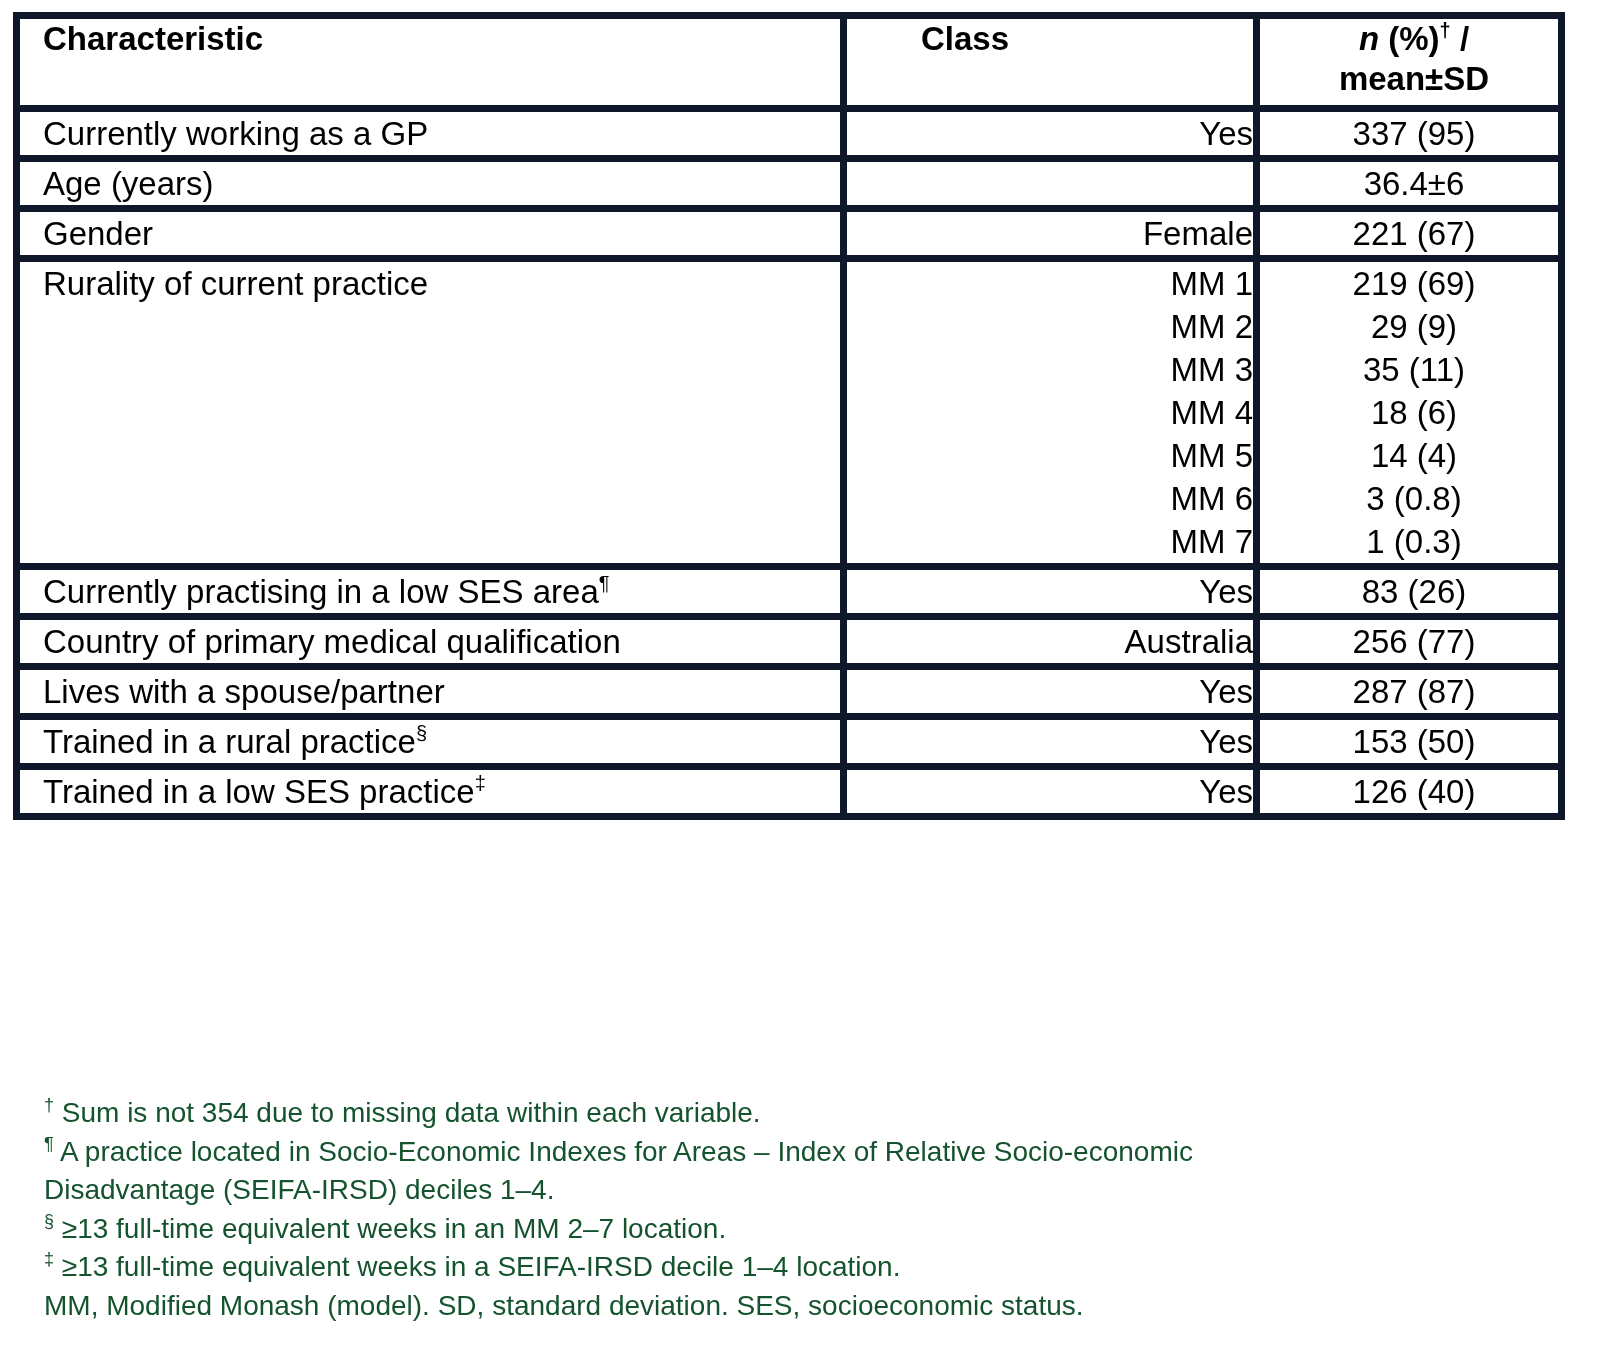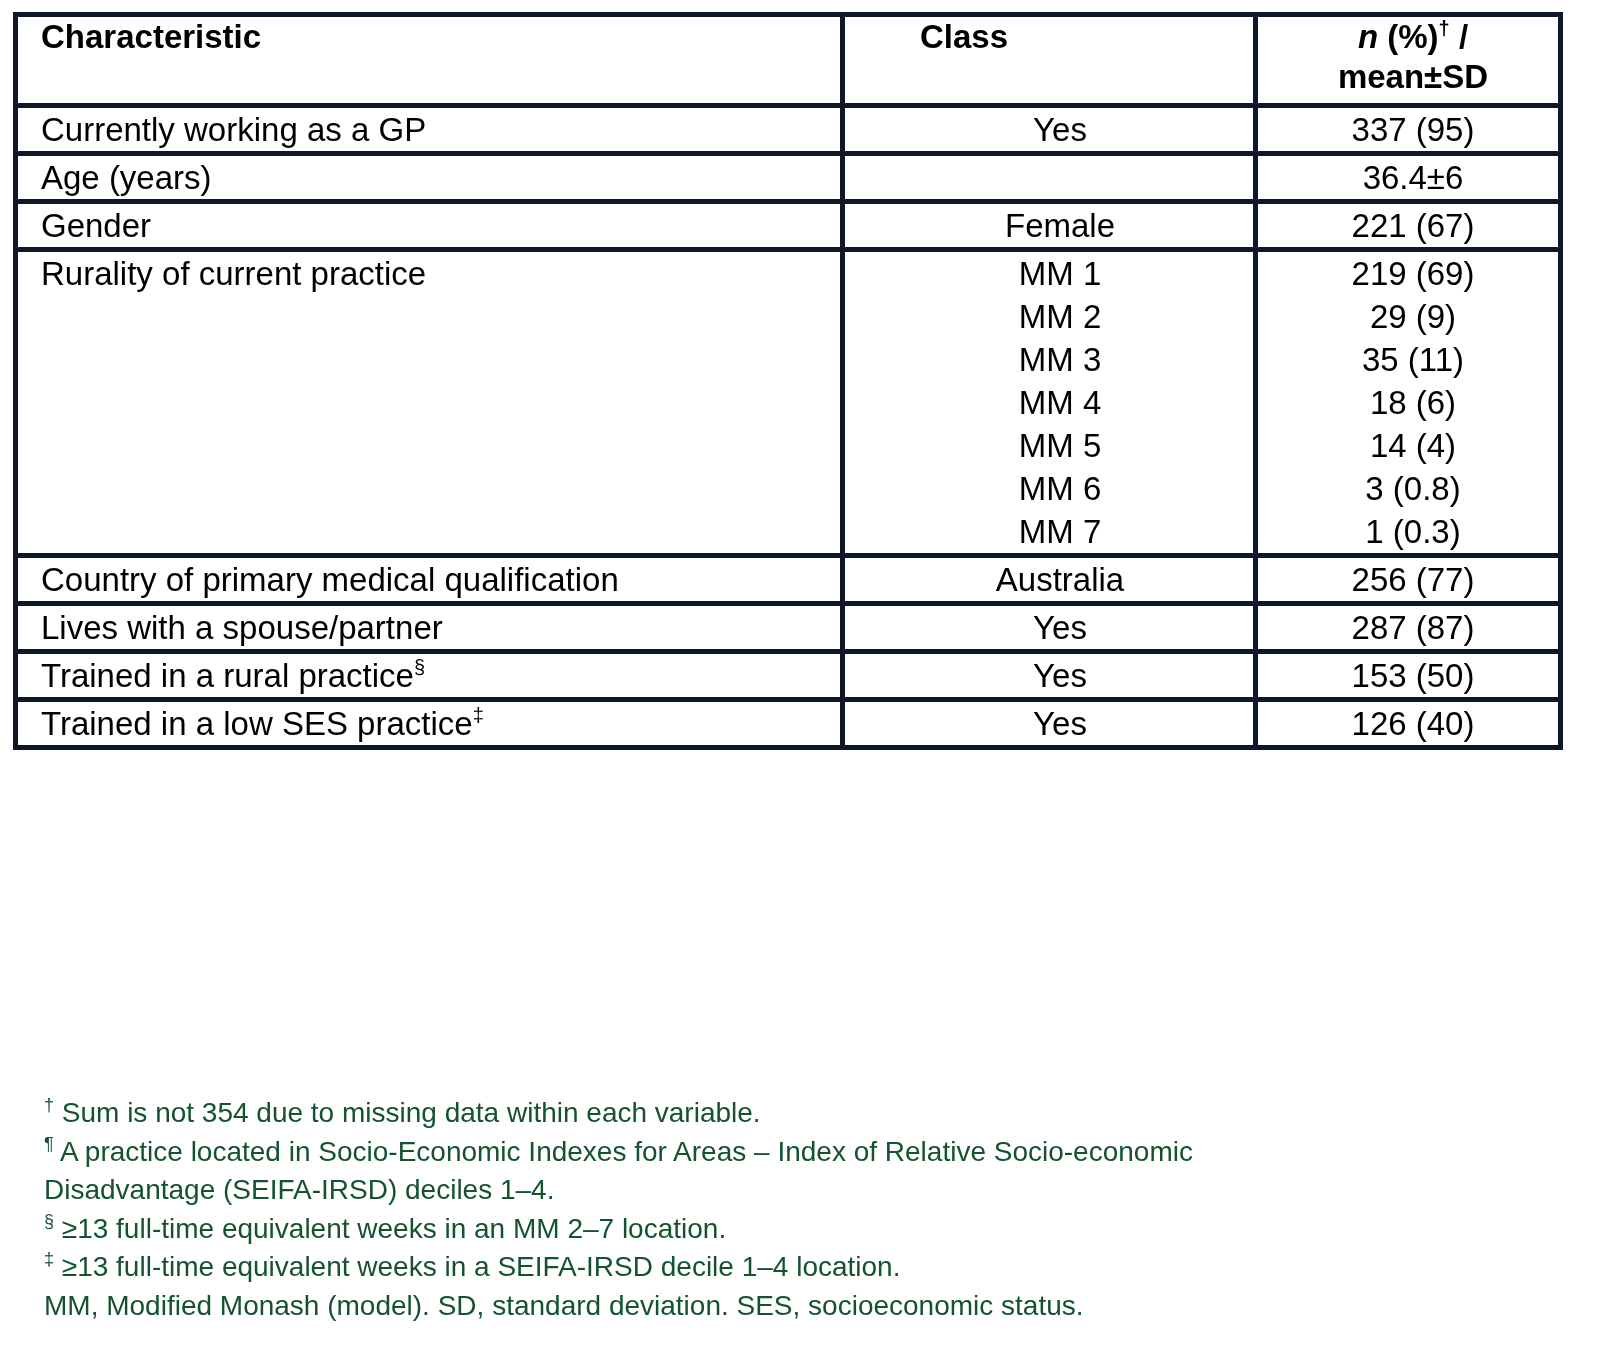--- a/index.html
+++ b/index.html
@@ -1,22 +1,22 @@
 <!DOCTYPE html>
 <html><head>
 <meta charset="utf-8">
 <style>
   html, body { margin: 0; padding: 0; background: #ffffff; }
   body { width: 1600px; height: 1358px; position: relative; font-family: "Liberation Sans", sans-serif; color: #000; overflow: hidden; }
   table.main { position: absolute; left: 13px; top: 12px; border-collapse: collapse; width: 1545px; table-layout: fixed; }
-  table.main td, table.main th { border: 5px solid #0f172a; vertical-align: top; padding: 0; font-size: 33px; line-height: 43px; font-weight: normal; }
+  table.main td, table.main th { border: 7px solid #0f172a; vertical-align: top; padding: 0; font-size: 33px; line-height: 43px; font-weight: normal; }
   col.c1 { width: 827px; } col.c2 { width: 413px; } col.c3 { width: 305px; }
   th { font-weight: bold !important; }
   .c-char { padding-left: 23px !important; text-align: left; }
-  .c-class { padding-left: 22px !important; text-align: center; }
+  .c-class { padding-left: 22px !important; text-align: right; }
   .c-val { text-align: center; padding-left: 10px !important; }
   th.c-char, th.c-class, th.c-val { height: 86px; }
   th.c-class { text-align: center; padding-left: 0 !important; padding-right: 170px !important; }
   th .line { display: block; line-height: 40px; }
   .hdr-top { padding-top: 2px; }
   sup { font-size: 20px; line-height: 0; vertical-align: 13px; }
   .line { display: block; }
   .stack .line { line-height: 43px; }
   .foot { position: absolute; left: 44px; top: 1094px; font-size: 28px; line-height: 38.5px; color: #14532d; }
   .foot .fl { display: block; white-space: nowrap; }
@@ -88,20 +88,29 @@
           <span class="line">219 (69)</span>
           <span class="line">29 (9)</span>
           <span class="line">35 (11)</span>
           <span class="line">18 (6)</span>
           <span class="line">14 (4)</span>
           <span class="line">3 (0.8)</span>
           <span class="line">1 (0.3)</span>
         </td>
       </tr>
       <tr>
+        <td class="c-char"><span>Currently practising in a low SES area</span><sup>¶</sup></td>
+        <td class="c-class stack">
+          <span class="line">Yes</span>
+        </td>
+        <td class="c-val stack">
+          <span class="line">83 (26)</span>
+        </td>
+      </tr>
+      <tr>
         <td class="c-char"><span>Country of primary medical qualification</span></td>
         <td class="c-class stack">
           <span class="line">Australia</span>
         </td>
         <td class="c-val stack">
           <span class="line">256 (77)</span>
         </td>
       </tr>
       <tr>
         <td class="c-char"><span>Lives with a spouse/partner</span></td>

